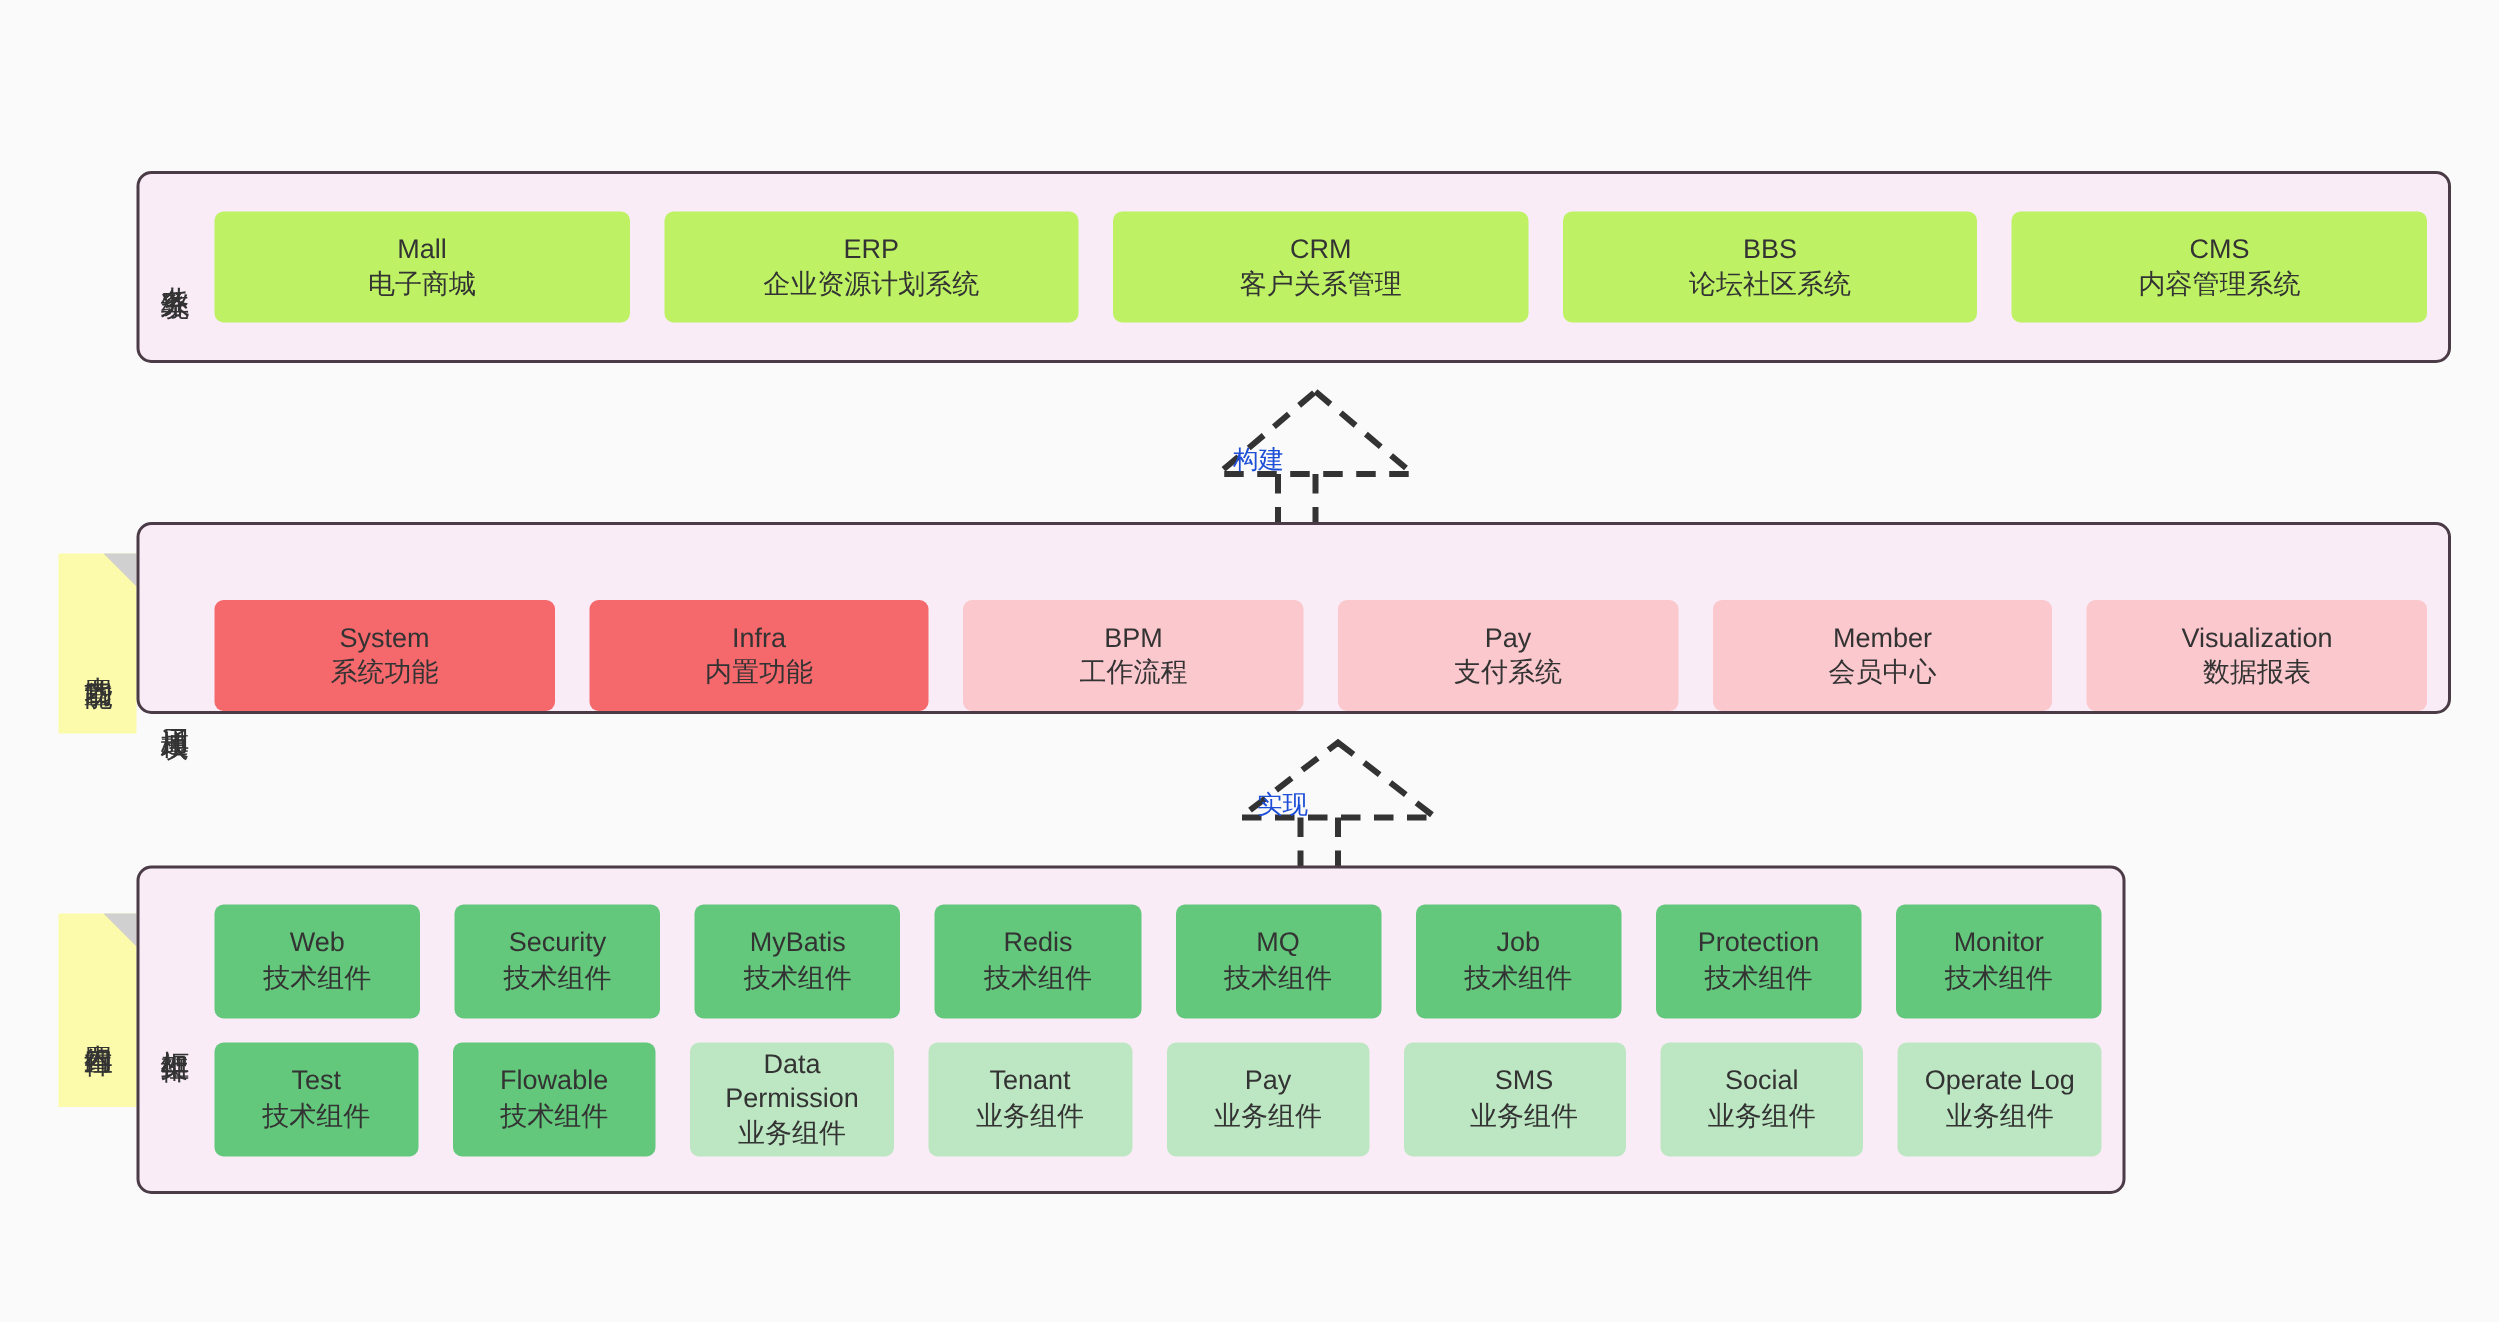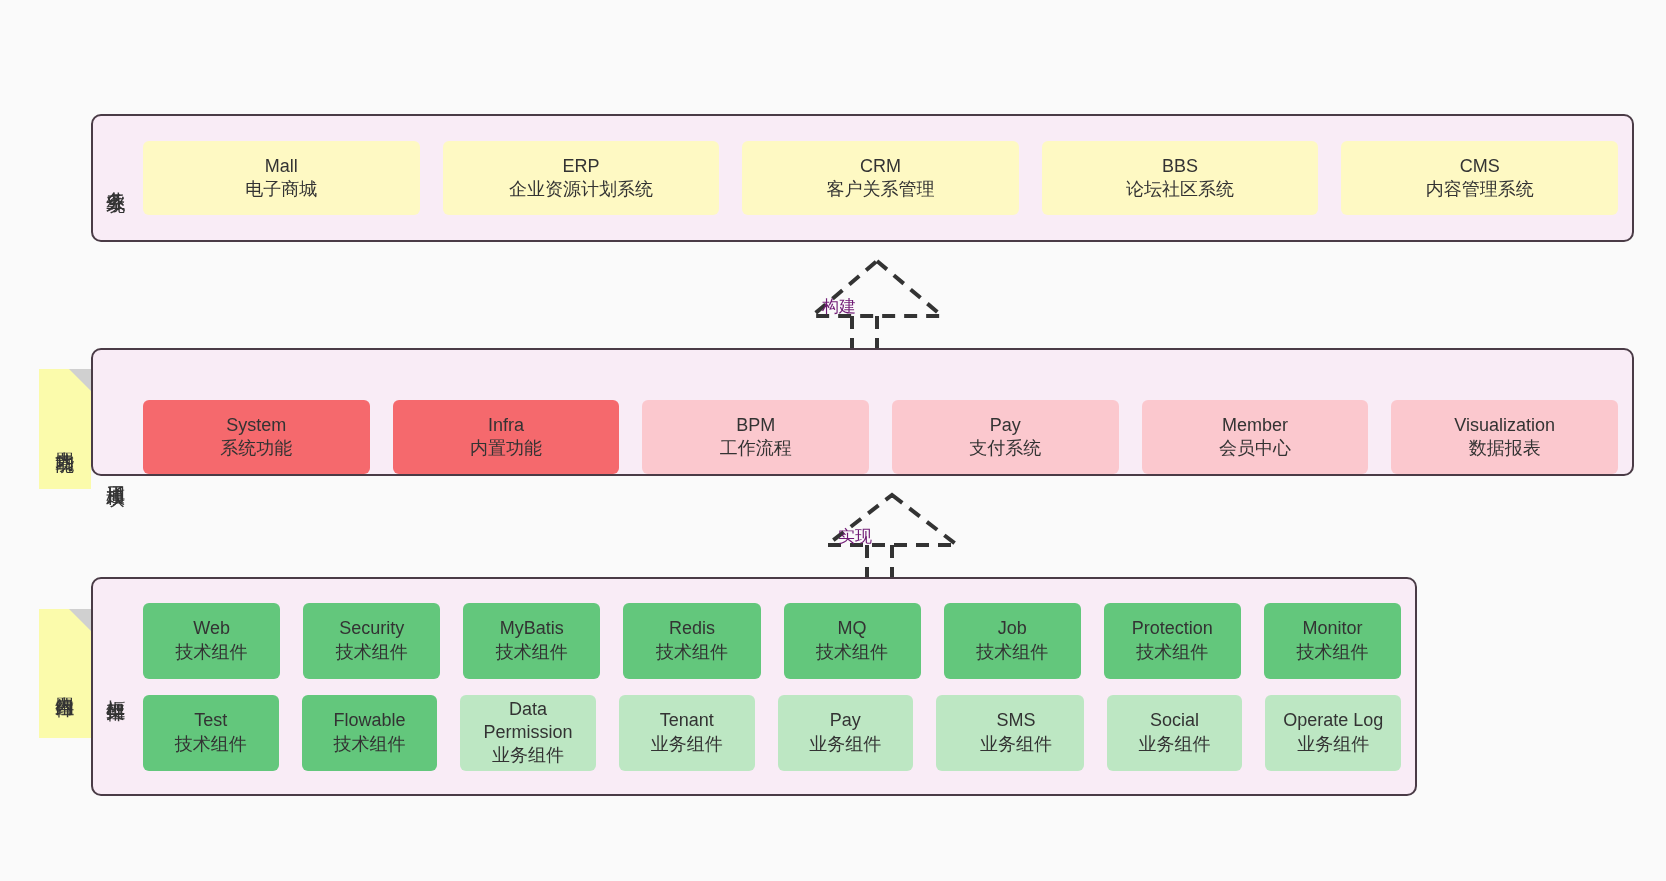--- a/index.html
+++ b/index.html
@@ -72,21 +72,21 @@
     font-size: 18px;
     line-height: 1.28;
     color: #333333;
     padding: 6px 4px;
     box-sizing: border-box;
     min-width: 0;
   }
   .node .n-name { display: block; }
   .node .n-sub  { display: block; }
 
-  .c-blue        { background: #fef9c3; }
+  .c-blue        { background: #bef264; }
   .c-red         { background: #f5696d; }
   .c-pink        { background: #fbc8ce; }
   .c-green       { background: #63c77c; }
   .c-lightgreen  { background: #bde7c3; }
 
   
   .note {
     position: absolute;
     background: #fbfbab;
     font-size: 19px;
@@ -113,21 +113,21 @@
   }
 
   
   .arrow {
     position: absolute;
     pointer-events: none;
   }
   .arrow-label {
     position: absolute;
     font-size: 17px;
-    color: #701a75;
+    color: #1d4ed8;
     background: transparent;
     white-space: nowrap;
   }
 </style>
 </head>
 <body>
 
 <div id="canvas">
 
   <div class="layer" id="layer-business-systems" style="left:91px; top:114px; width:1543px; height:128px;">

